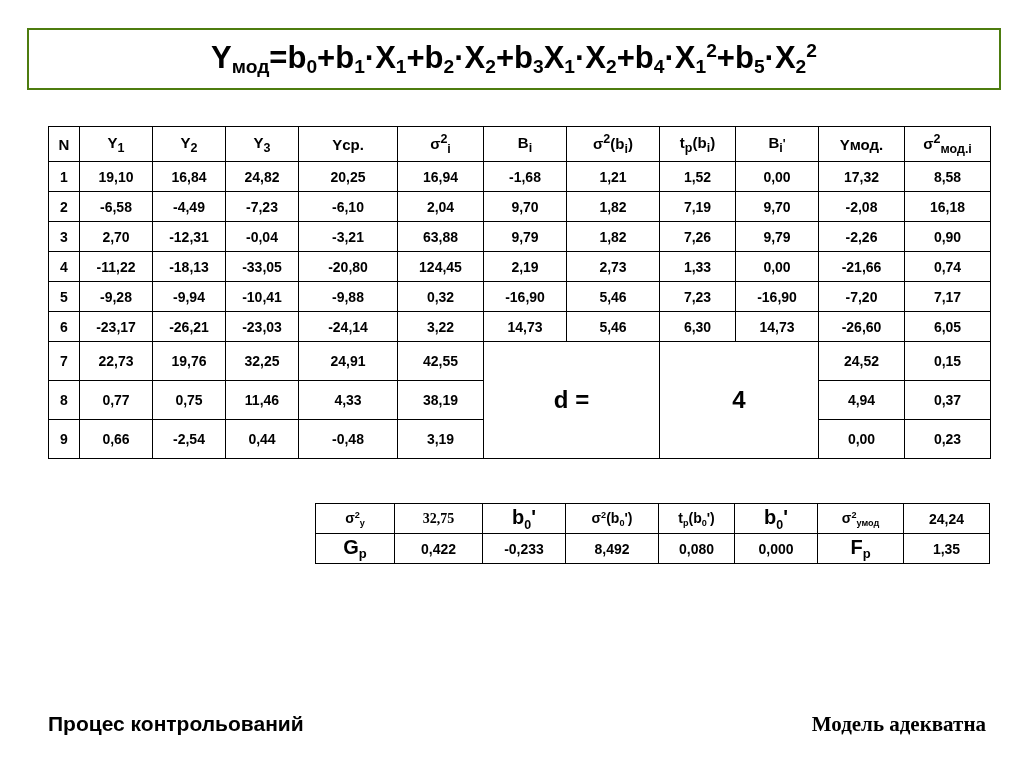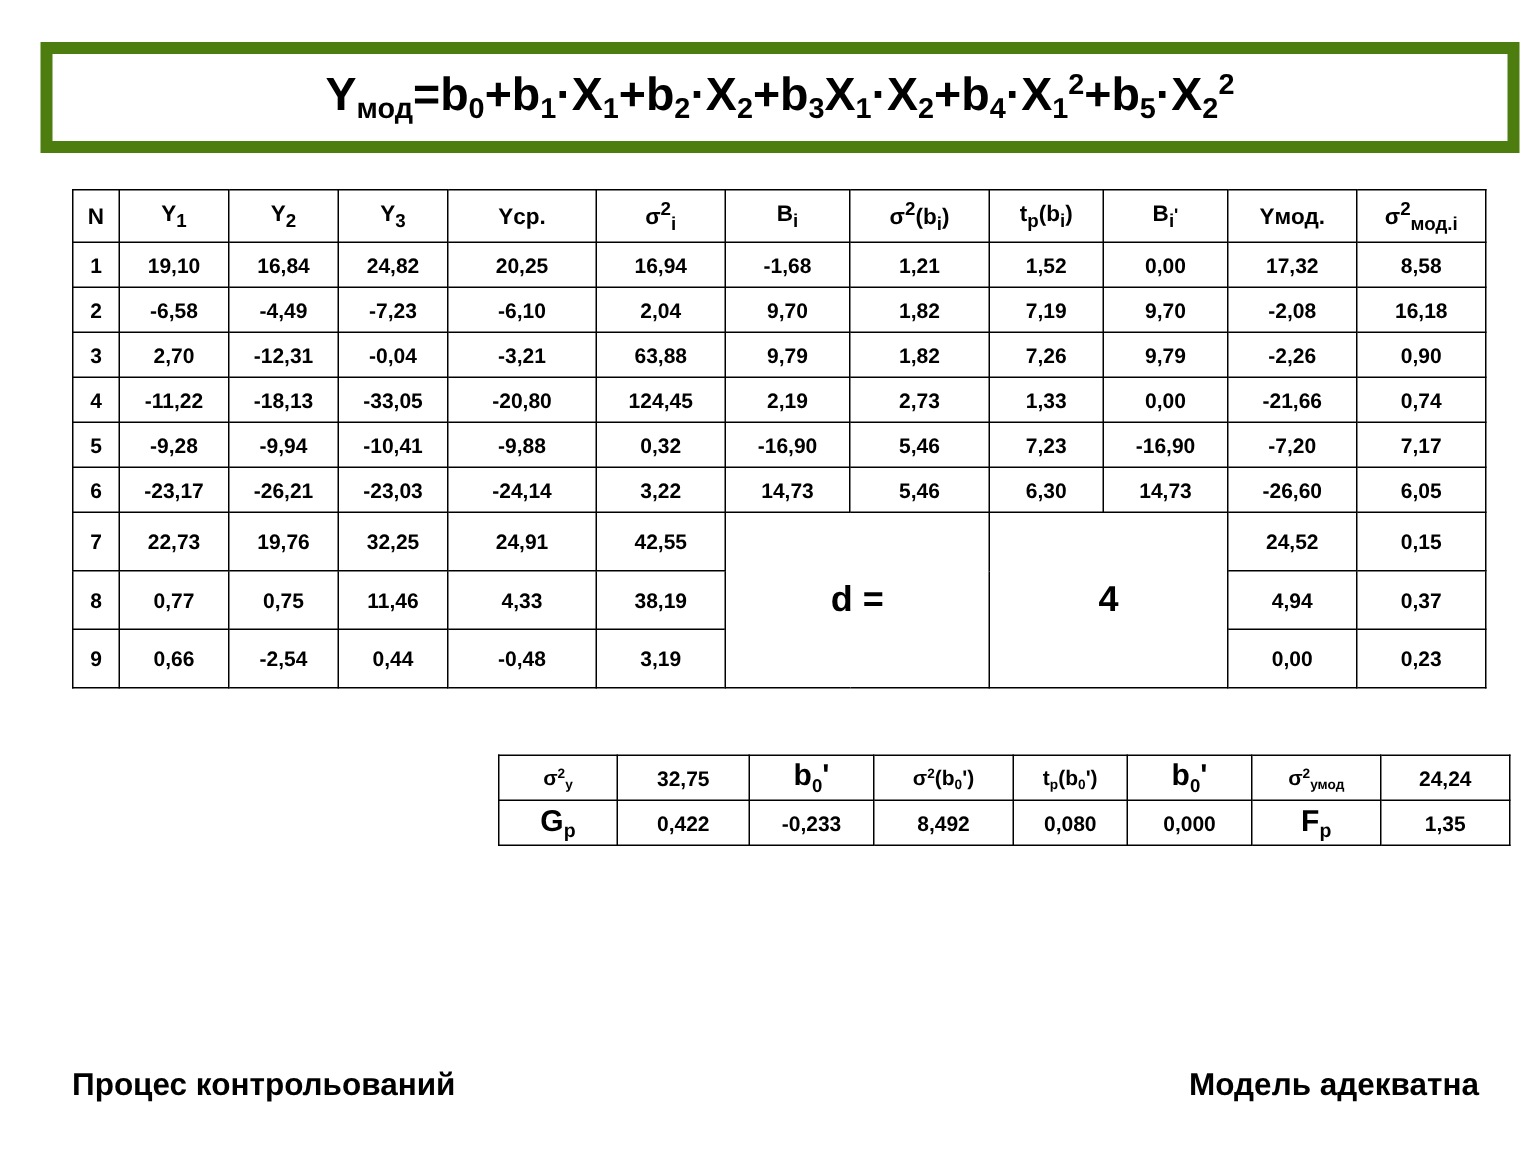--- a/index.html
+++ b/index.html
@@ -20,21 +20,21 @@
     box-sizing: border-box;
   }
 
   
   .formula-box {
     position: absolute;
     left: 27px;
     top: 28px;
     width: 970px;
     height: 58px;
-    border: 8px solid #4d7c0f;
+    border: 2px solid #4d7c0f;
     background: #ffffff;
     display: flex;
     align-items: center;
     justify-content: center;
   }
   .formula {
     font-size: 31px;
     font-weight: bold;
     color: #000000;
     letter-spacing: 0px;
@@ -95,30 +95,30 @@
   .t-red     { color: #ff2600; }
 
   .d-cell {
     font-size: 24px;
     font-weight: bold;
   }
 
   
   .bottom-table {
     position: absolute;
-    left: 332px;
+    left: 315px;
     top: 503px;
   }
   .bottom-table td {
     height: 60px;
     font-size: 19px;
     font-weight: bold;
   }
   .bw-lab { width: 78px; }
-  .bw-val { width: 87px; }
+  .bw-val { width: 87px; font-family: Liberation Serif, serif; }
   .bw-b0  { width: 82px; }
   .bw-s2b { width: 92px; }
   .bw-tp  { width: 75px; }
   .bw-b0p { width: 82px; }
   .bw-lab2{ width: 85px; }
   .bw-val2{ width: 85px; }
 
   .big { font-size: 20px; }
   .med { font-size: 19px; }
   .sub-lab sub { font-size: 0.65em; vertical-align: -0.3em; }
@@ -133,20 +133,21 @@
     font-weight: bold;
     color: #000000;
   }
   .footer-right {
     position: absolute;
     right: 38px;
     top: 712px;
     font-size: 21px;
     font-weight: bold;
     color: #000000;
+    font-family: Liberation Serif, serif;
   }
 </style>
 </head>
 <body>
 
 <div class="slide">
 
   <div class="formula-box">
     <div class="formula">
       Y<sub>мод</sub>=b<sub>0</sub>+b<sub>1</sub>·X<sub>1</sub>+b<sub>2</sub>·X<sub>2</sub>+b<sub>3</sub>X<sub>1</sub>·X<sub>2</sub>+b<sub>4</sub>·X<sub>1</sub><sup>2</sup>+b<sub>5</sub>·X<sub>2</sub><sup>2</sup>

